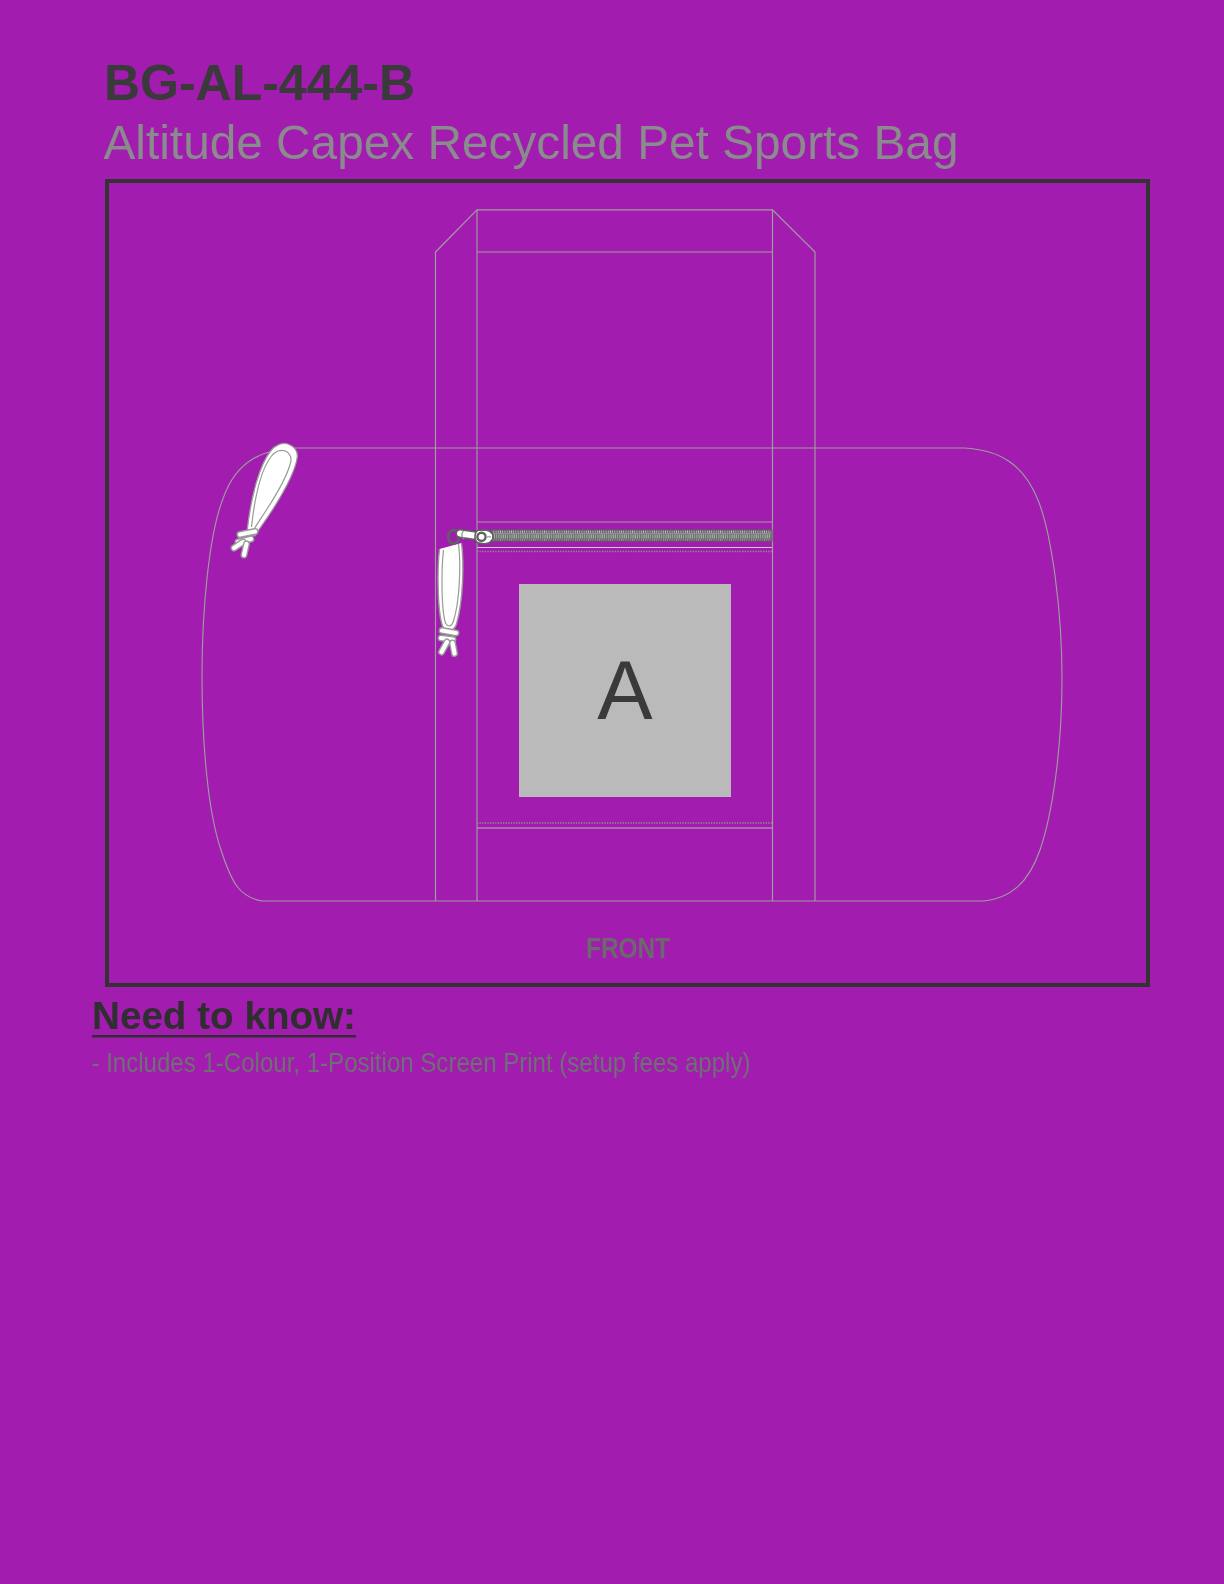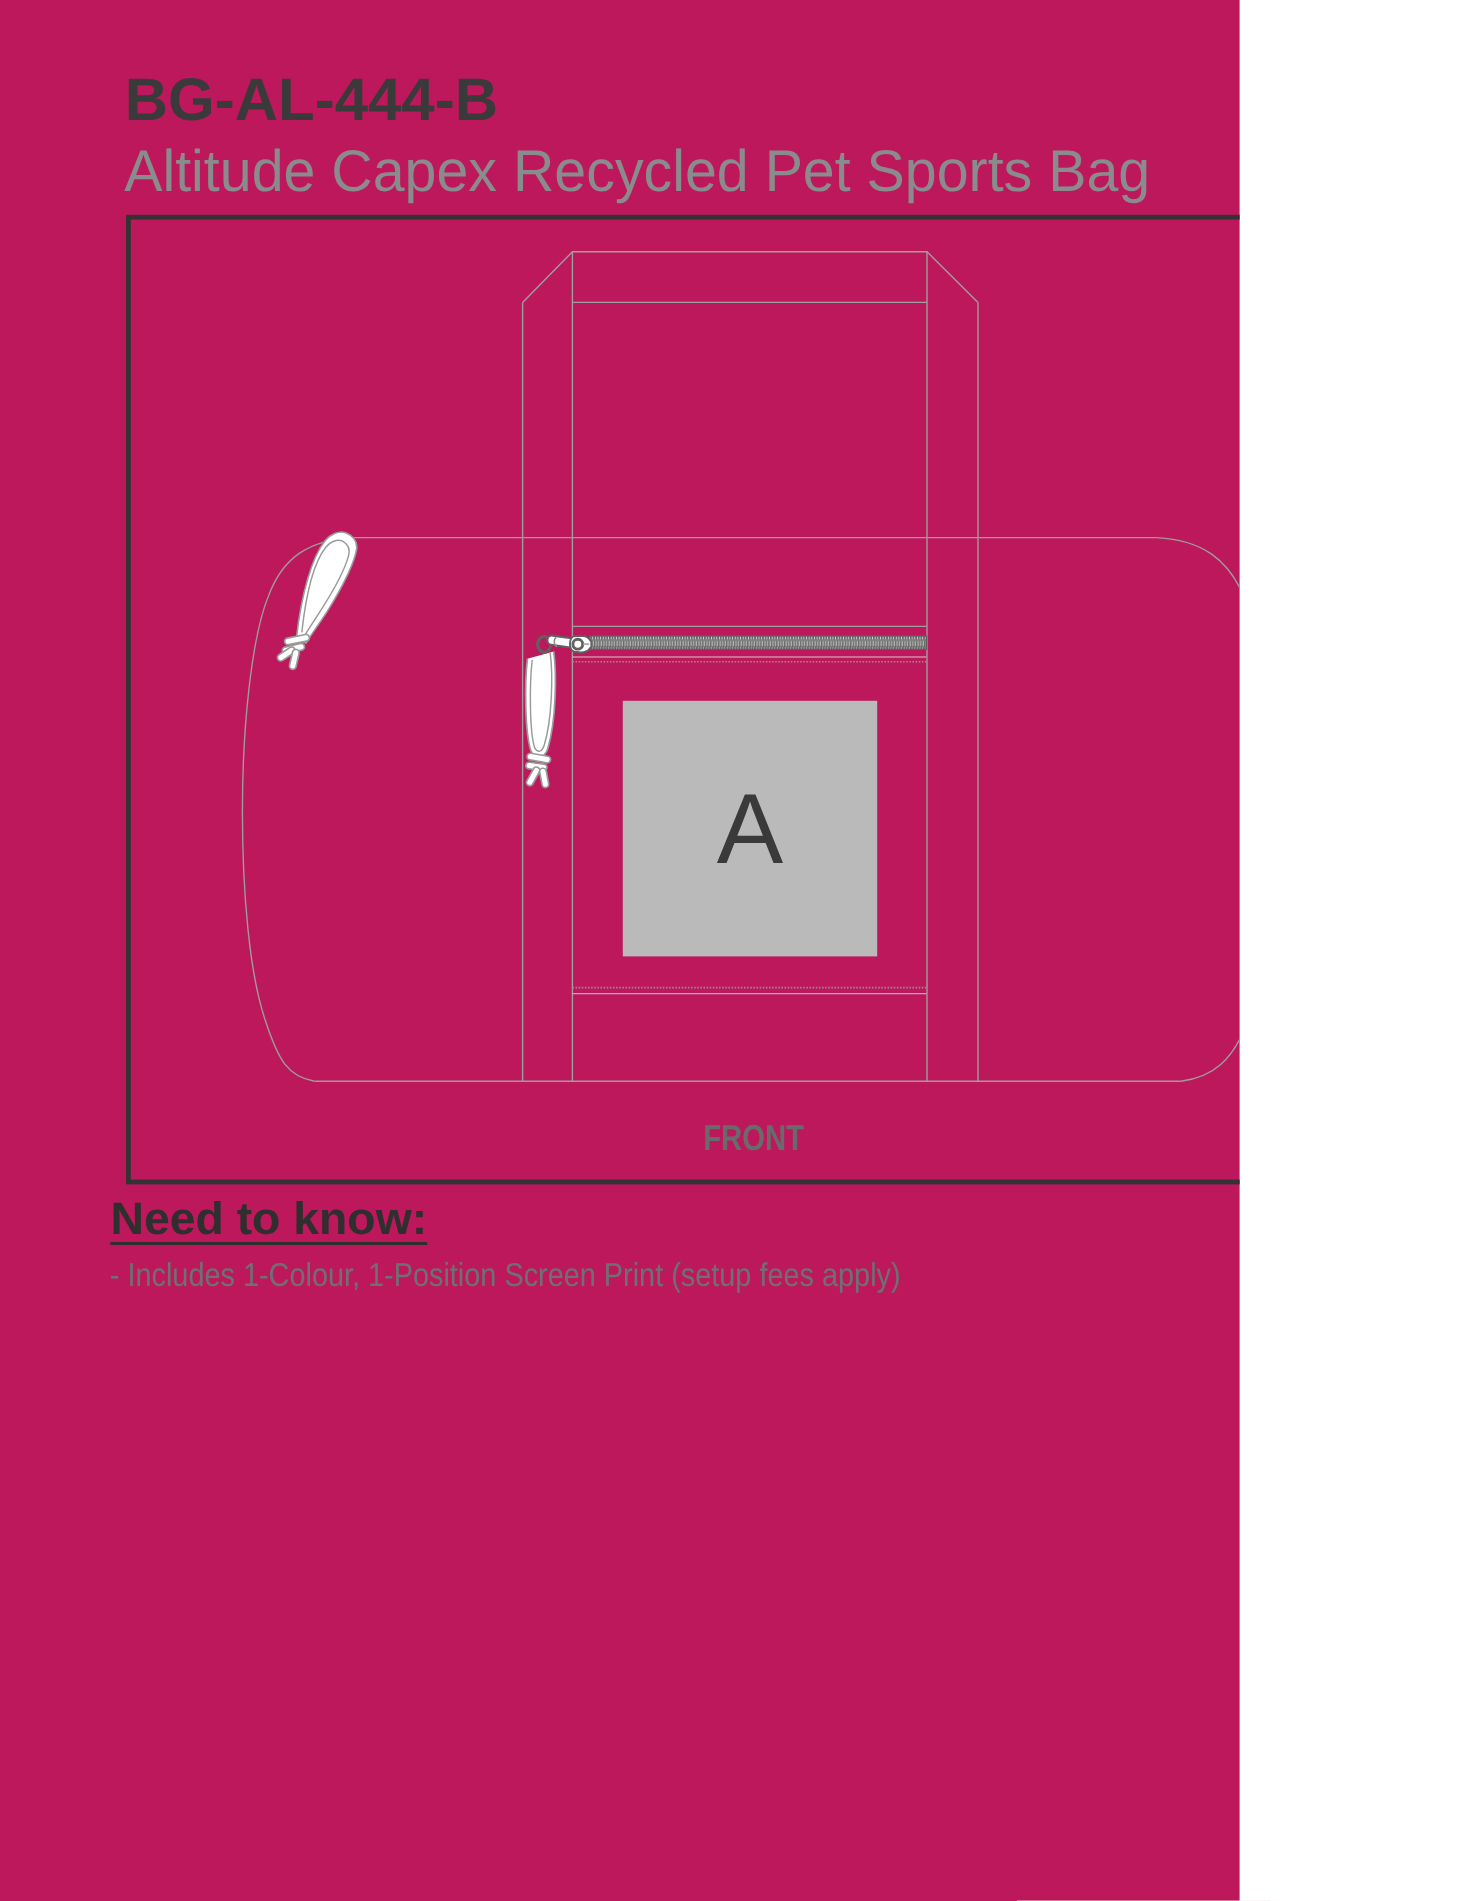--- a/index.html
+++ b/index.html
@@ -1,16 +1,16 @@
 <!DOCTYPE html>
 <html><head>
 <meta charset="utf-8">
 <style>
   html,body{margin:0;padding:0;background:#fff;}
-  #page{position:relative;width:1033px;height:1584px;background:#be185d;overflow:hidden;
+  #page{position:relative;width:1224px;height:1584px;background:#a21caf;overflow:hidden;
         font-family:"Liberation Sans",sans-serif;}
   .abs{position:absolute;}
 </style>
 </head>
 <body>
 <div id="page">
 
   <div class="abs" style="left:105px;top:179px;width:1045px;height:808px;border:4px solid #333333;box-sizing:border-box;"></div>
 
   <svg class="abs" style="left:0;top:0;" width="1224" height="1584" viewBox="0 0 1224 1584">

